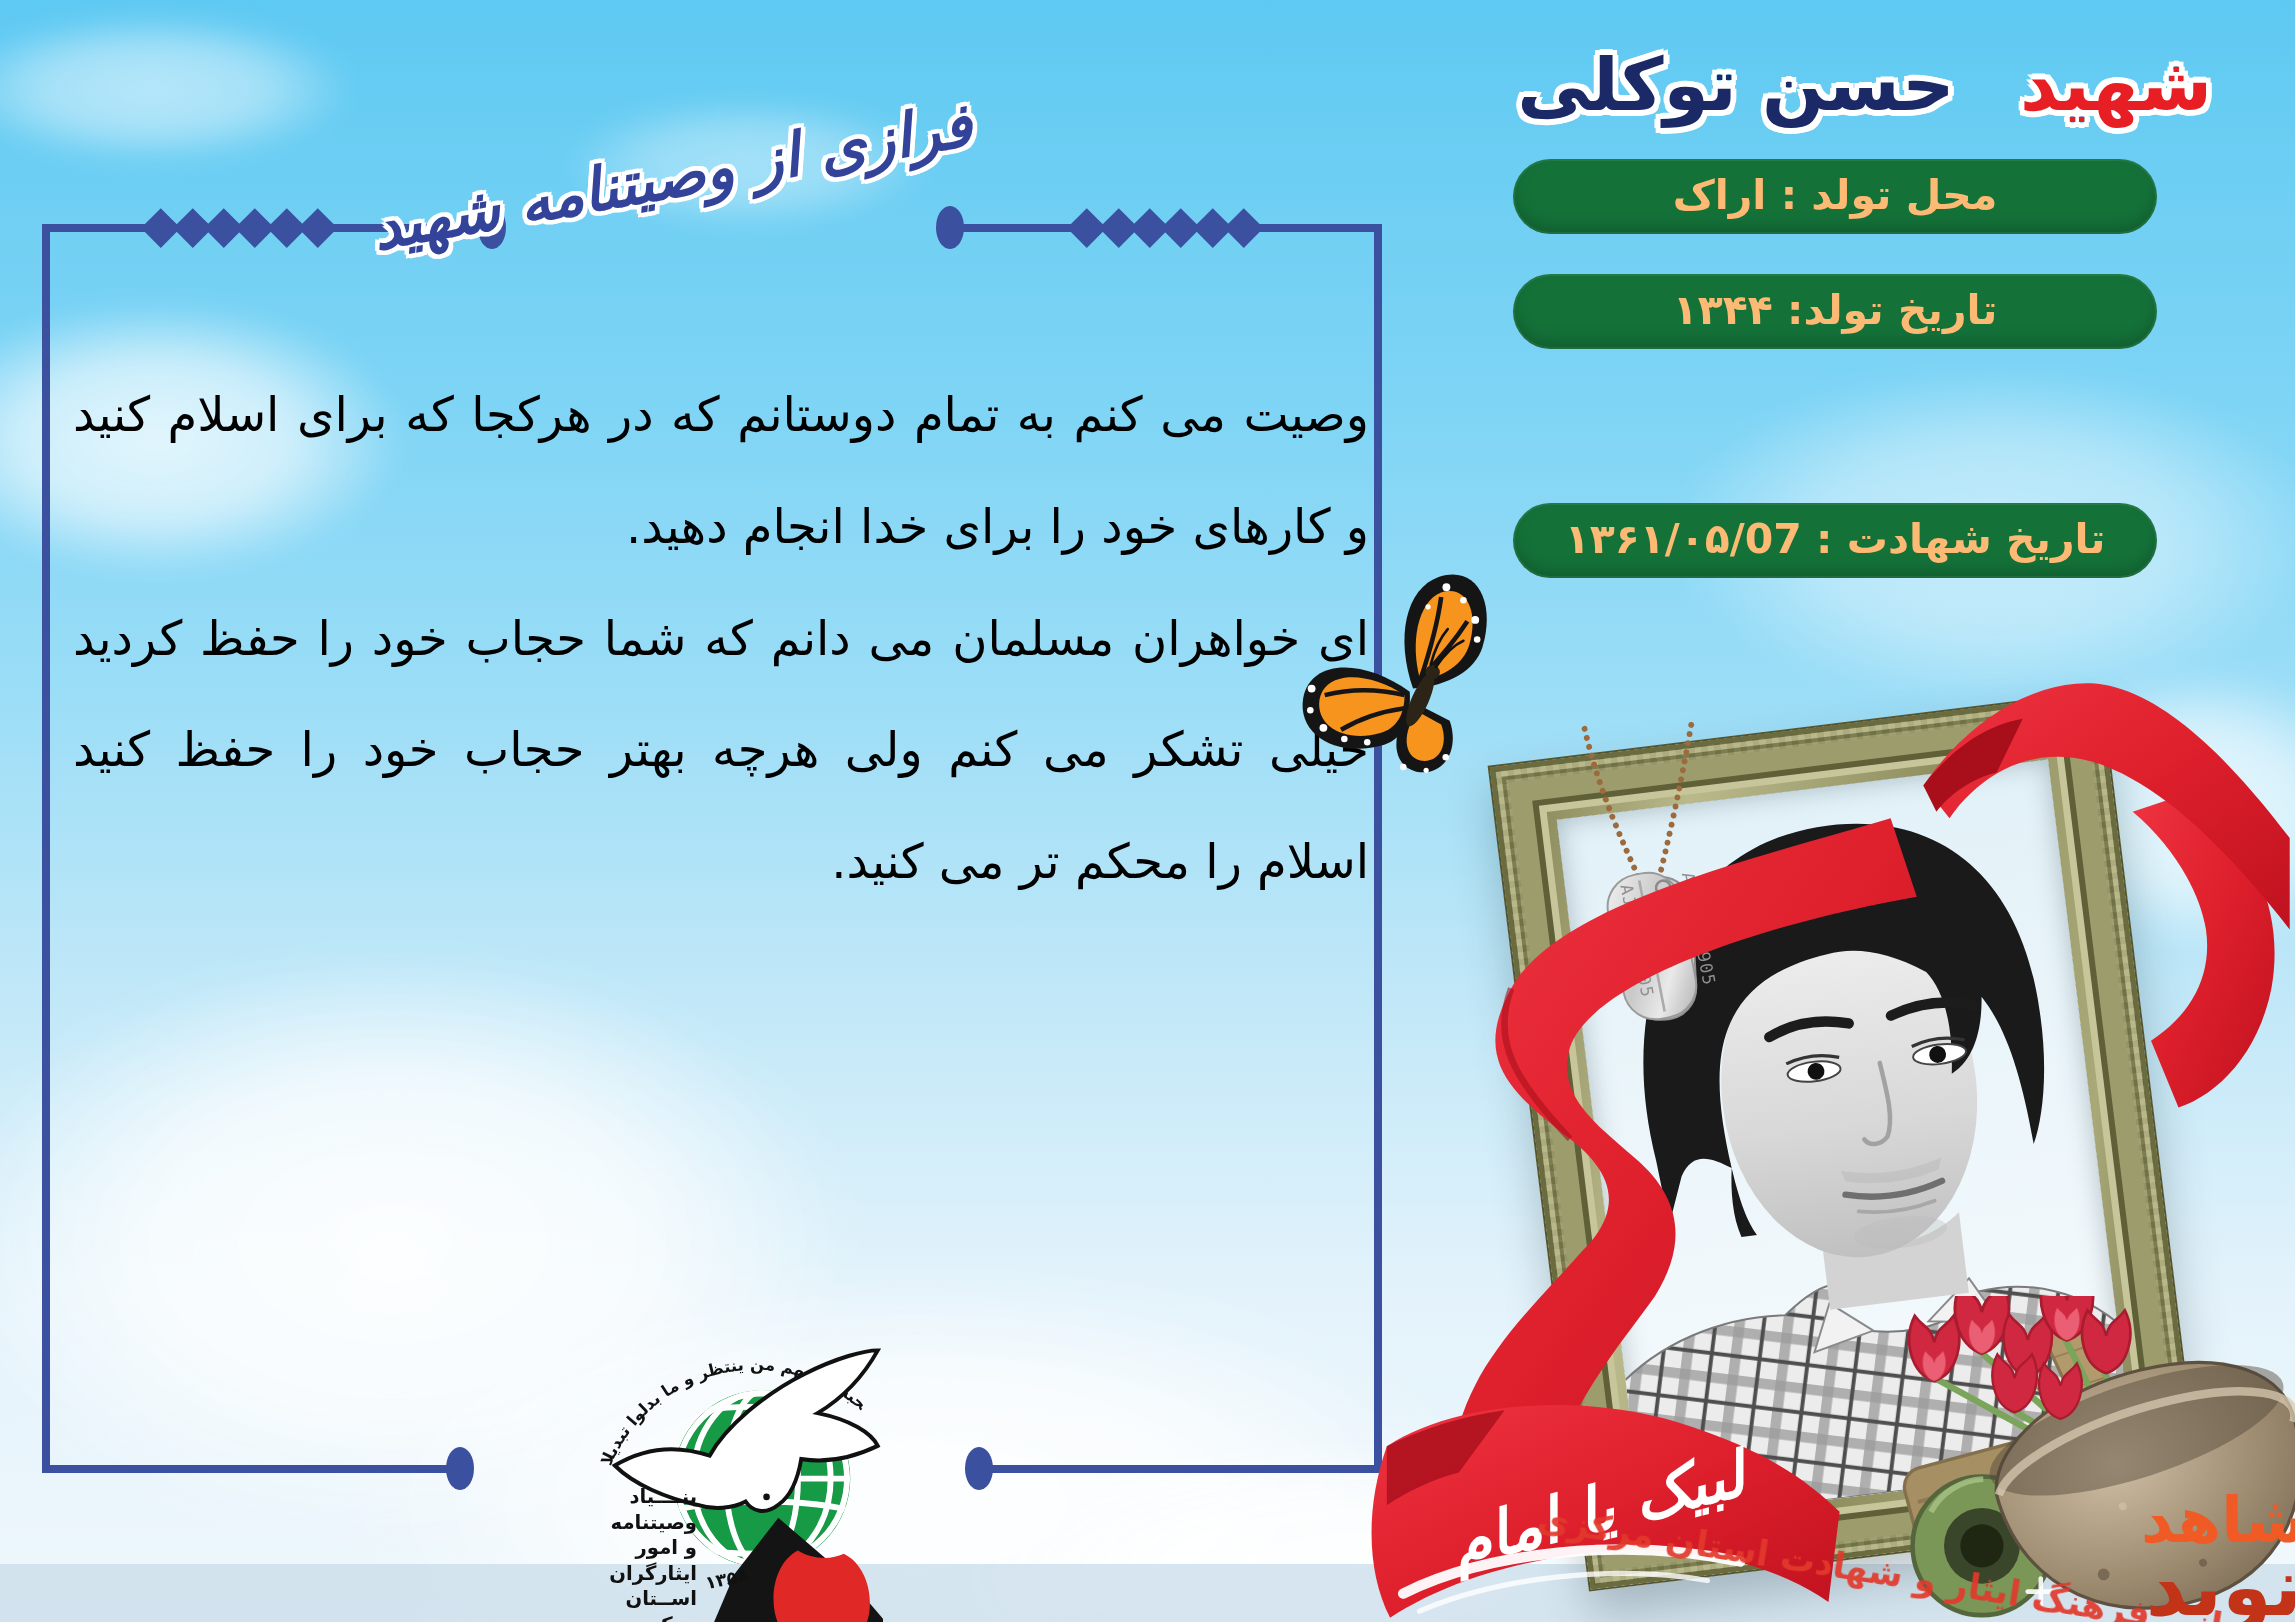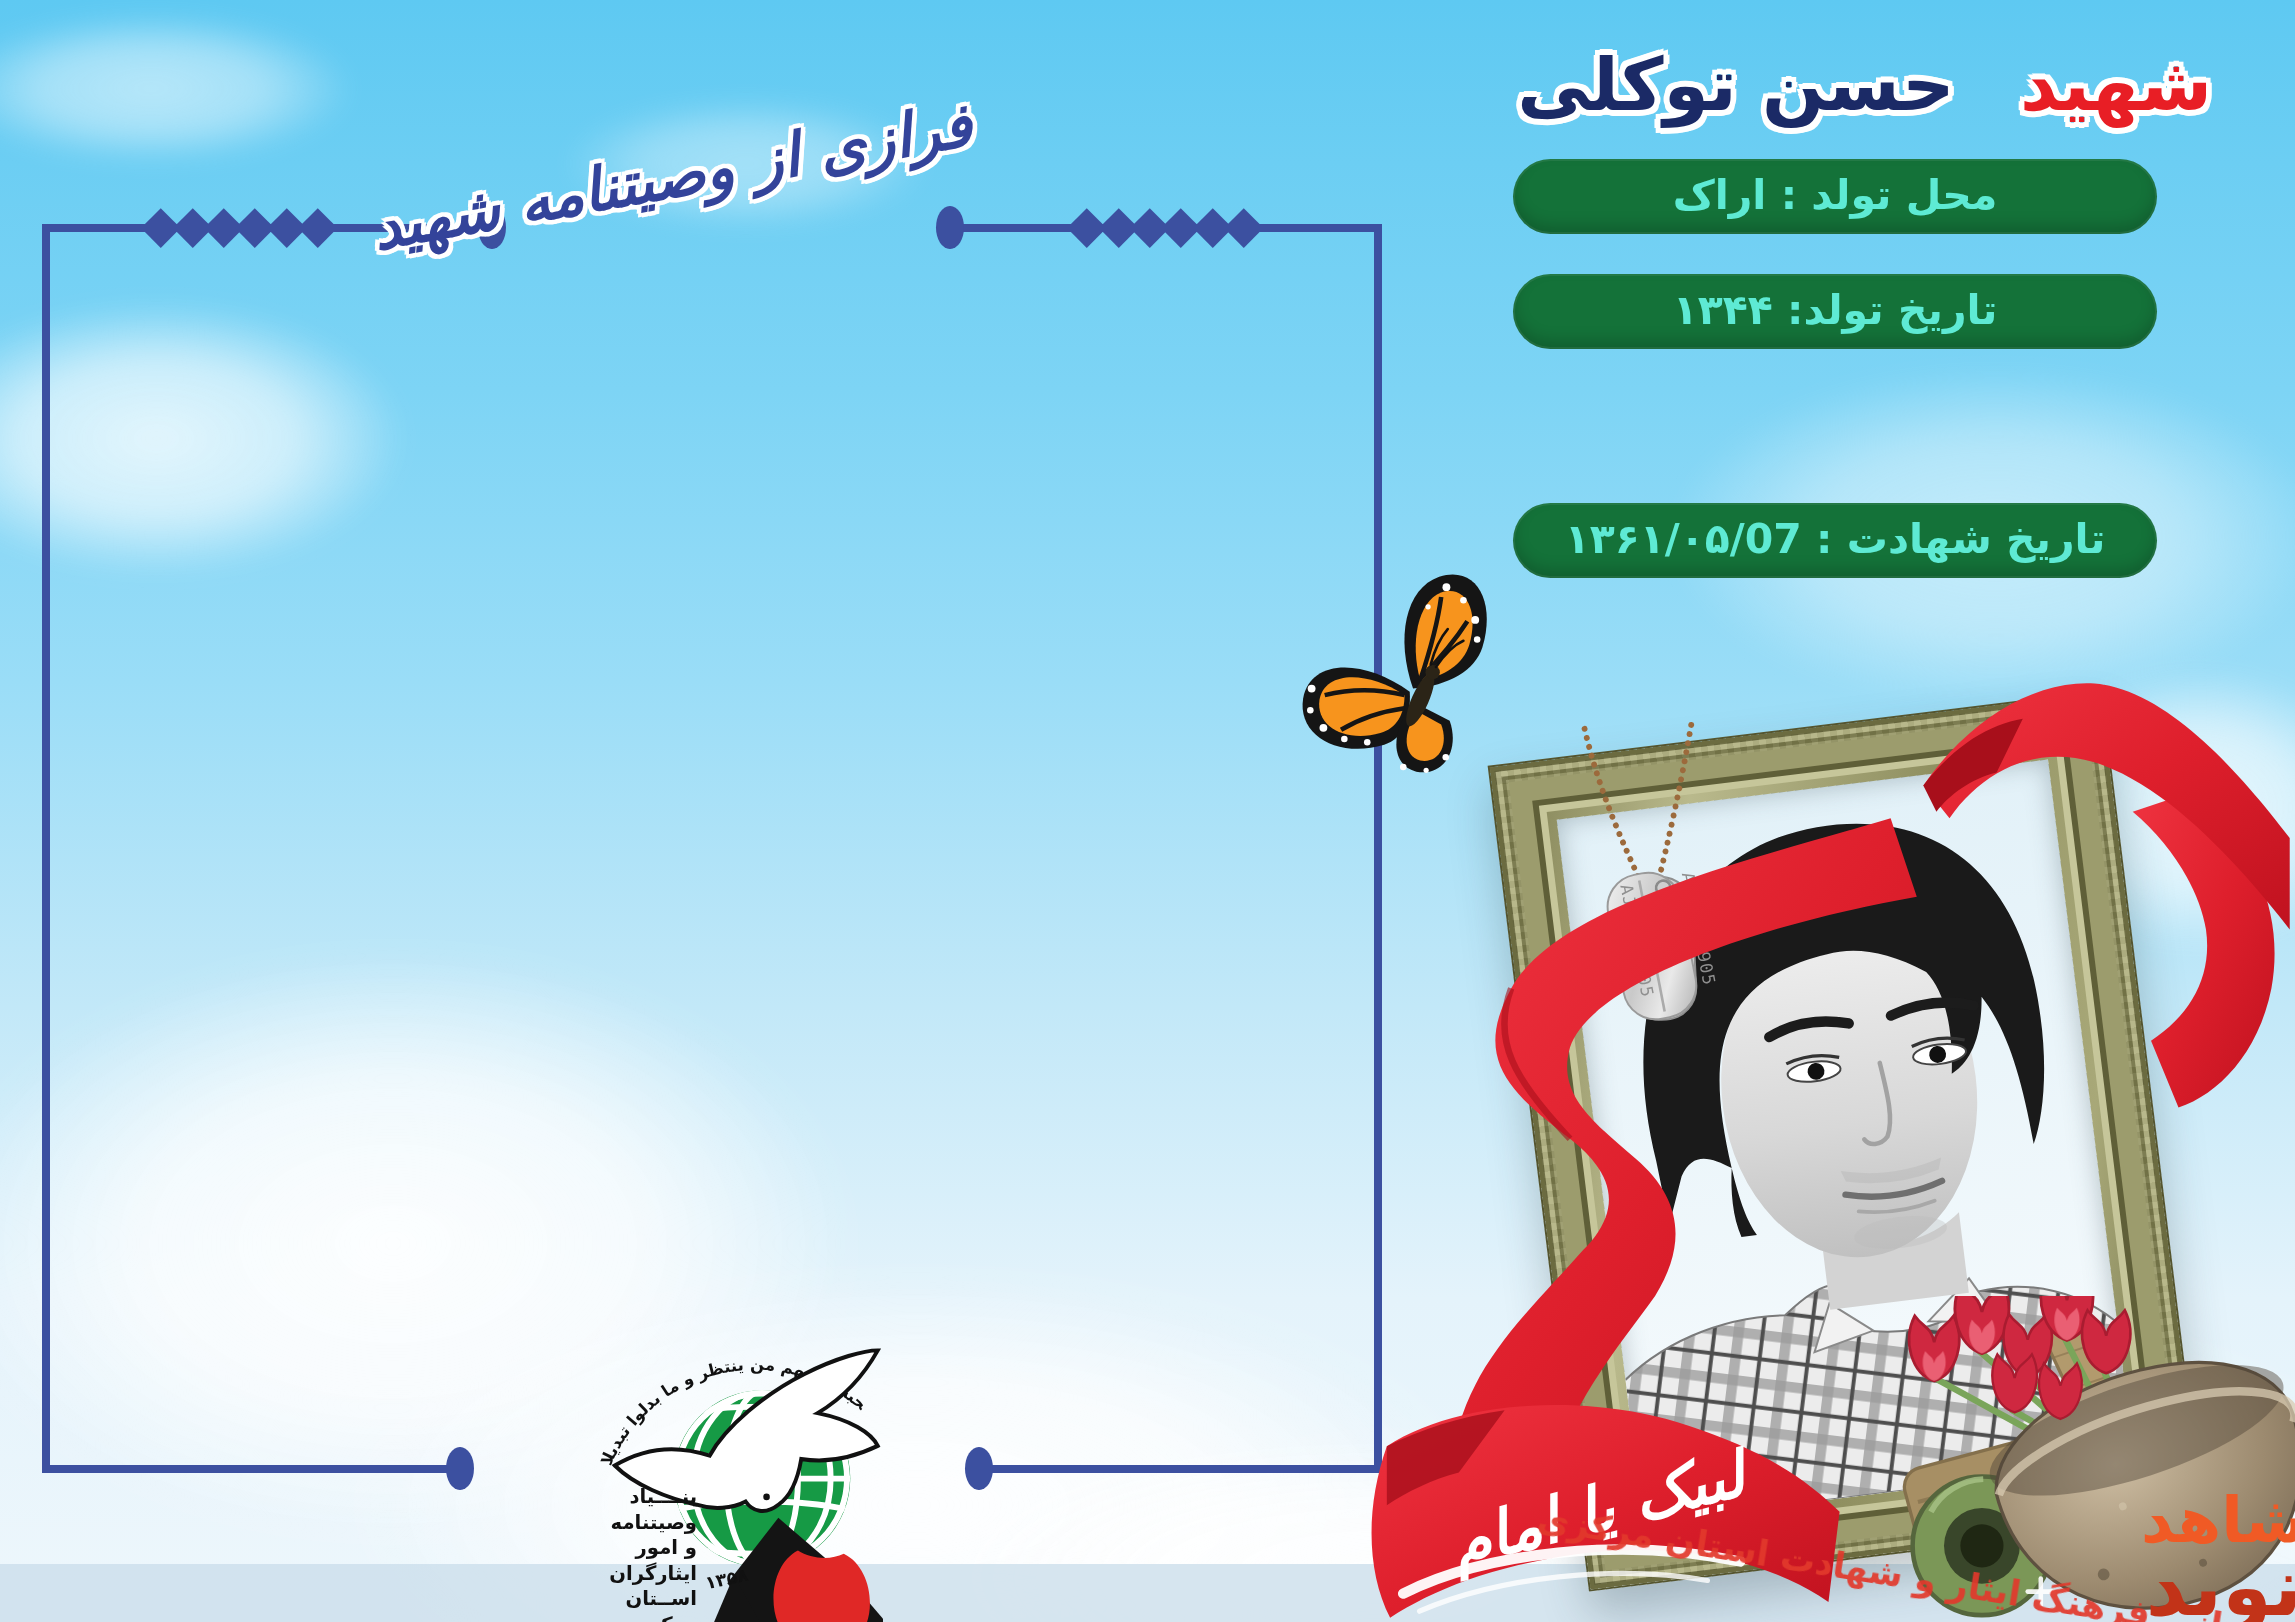--- a/index.html
+++ b/index.html
@@ -20,21 +20,21 @@
   .will-text p{margin:0;}
   
   .martyr-title{position:absolute;left:1551px;top:31px;width:661px;height:108px;line-height:108px;
     text-align:center;white-space:nowrap;direction:rtl;font-size:73px;font-weight:bold;
     text-shadow:-4.6px -4.6px 0 #fff,4.6px -4.6px 0 #fff,-4.6px 4.6px 0 #fff,4.6px 4.6px 0 #fff,0 -5.9px 0 #fff,0 5.9px 0 #fff,-5.9px 0 0 #fff,5.9px 0 0 #fff;}
   .martyr-title .red{color:#e81e25;margin-left:40px;}
   .martyr-title .navy{color:#1b2a66;}
   .banner{position:absolute;left:1513px;width:644px;height:75px;background:#147239;border-radius:38px;
     box-shadow:inset 0 0 0 2px rgba(255,255,255,.07), inset 0 -7.9px 14.4px rgba(0,0,0,.18);}
   .banner span{display:block;width:100%;height:75px;line-height:73px;text-align:center;direction:rtl;
-    color:#5eead4;font-weight:bold;font-size:41px;}
+    color:#fdba74;font-weight:bold;font-size:41px;}
   
   .frame{position:absolute;left:1536px;top:725px;width:615px;height:828px;transform:rotate(-7deg);
     background:linear-gradient(105deg,#7c7c4f 0%,#b9b98c 25%,#8f8f60 55%,#a8a878 80%,#6e6e44 100%);
     border:2.6px solid #55552f;
     box-shadow:0 23px 46px rgba(40,60,70,.28),
       inset 0 0 0 5.2px #6b6b40,inset 0 0 0 10.5px #b5b586,inset 0 0 0 14.4px #77774a,
       inset 0 0 0 38px #9c9c6d,inset 0 0 0 44px #5f5f38,inset 0 0 0 51px #c6c69a;}
   .frame .ornament{position:absolute;inset:3.9px;opacity:.35;
     background:repeating-linear-gradient(90deg,rgba(0,0,0,.14) 0 6.5px,rgba(255,255,255,.12) 6.5px 13px) top/100% 13px no-repeat,
                repeating-linear-gradient(90deg,rgba(0,0,0,.14) 0 6.5px,rgba(255,255,255,.12) 6.5px 13px) bottom/100% 13px no-repeat,
@@ -91,20 +91,24 @@
   <span class="dia" style="left:1199px;"></span>
   <span class="dia" style="left:1230px;"></span>
 
   <span class="bdot" style="left:478px;top:206px;"></span>
   <span class="bdot" style="left:936px;top:206px;"></span>
   <span class="bdot" style="left:446px;top:1447px;"></span>
   <span class="bdot" style="left:965px;top:1447px;"></span>
 
   <div class="will-header">فرازی از وصیتنامه شهید</div>
 
+  <div class="will-text">
+    <p>وصیت می کنم به تمام دوستانم که در هرکجا که برای اسلام کنید و کارهای خود را برای خدا انجام دهید.</p>
+    <p>ای خواهران مسلمان می دانم که شما حجاب خود را حفظ کردید خیلی تشکر می کنم ولی هرچه بهتر حجاب خود را حفظ کنید اسلام را محکم تر می کنید.</p>
+  </div>
 
   <div class="martyr-title">
     <span class="red">شهید</span>
     <span class="navy">حسن توکلی</span>
   </div>
 
   <div class="banner" style="top:159px;">
       <span>محل تولد : اراک</span>
     </div>
   <div class="banner" style="top:274px;">

